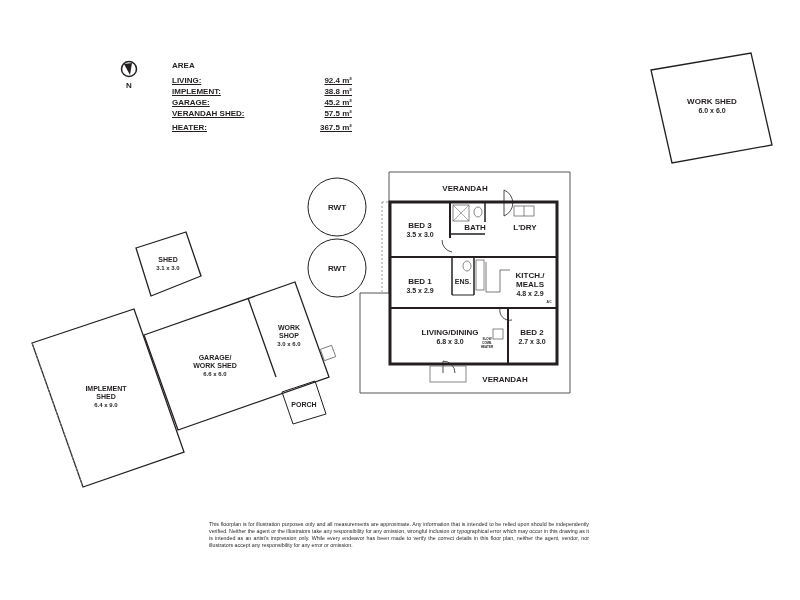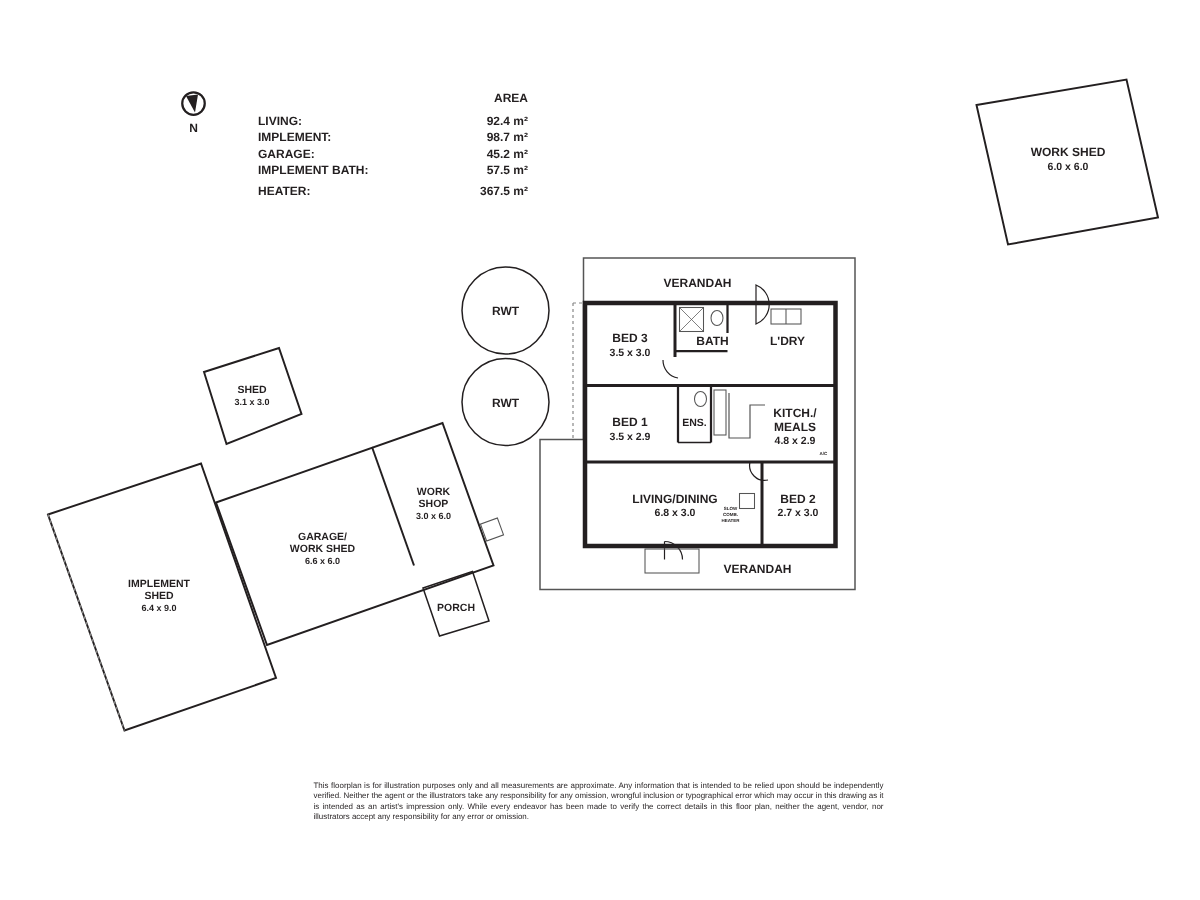--- a/index.html
+++ b/index.html
@@ -1,21 +1,21 @@
 <!DOCTYPE html>
 <html><head>
 <meta charset="utf-8">
 <style>
   html, body { margin:0; padding:0; background:#ffffff; }
   body { width:800px; height:600px; position:relative; overflow:hidden; font-family:"Liberation Sans", sans-serif; color:#231f20; }
   #plan { position:absolute; left:0; top:0; width:800px; height:600px; }
   .lbl { font-family:"Liberation Sans", sans-serif; font-weight:bold; fill:#231f20; }
-  .area-table { position:absolute; left:172px; top:60px; width:180px; font-size:8px; font-weight:bold; line-height:11px;text-align:right; }
+  .area-table { position:absolute; left:172px; top:60px; width:180px; font-size:8px; font-weight:bold; line-height:11px; }
   .area-title { font-size:8px; margin-bottom:4px; }
-  .area-row { display:flex; justify-content:space-between; }
+  .area-row { display:flex; justify-content:space-between;text-decoration:underline; }
   .area-row.total { margin-top:3px; }
   .compass { position:absolute; left:119px; top:60px; width:22px; height:30px; }
   .disclaimer { position:absolute; left:209px; top:521px; width:380px; font-size:5.3px; line-height:7px; text-align:justify; color:#231f20; }
 </style>
 </head>
 <body>
 
 <div class="compass">
   <svg width="22" height="30" viewBox="0 0 22 30">
     <circle cx="10" cy="9" r="7.5" fill="none" stroke="#231f20" stroke-width="1.5"></circle>
@@ -25,28 +25,28 @@
 </div>
 
 <div class="area-table">
   <div class="area-title">AREA</div>
   <div class="area-row">
       <span>LIVING:</span>
       <span>92.4 m²</span>
     </div>
   <div class="area-row">
       <span>IMPLEMENT:</span>
-      <span>98.7 m²</span>
+      <span>38.8 m²</span>
     </div>
   <div class="area-row">
       <span>GARAGE:</span>
       <span>45.2 m²</span>
     </div>
   <div class="area-row">
-      <span>IMPLEMENT BATH:</span>
+      <span>VERANDAH SHED:</span>
       <span>57.5 m²</span>
     </div>
   <div class="area-row total">
       <span>HEATER:</span>
       <span>367.5 m²</span>
     </div>
 </div>
 
 <svg id="plan" viewBox="0 0 800 600">
 

